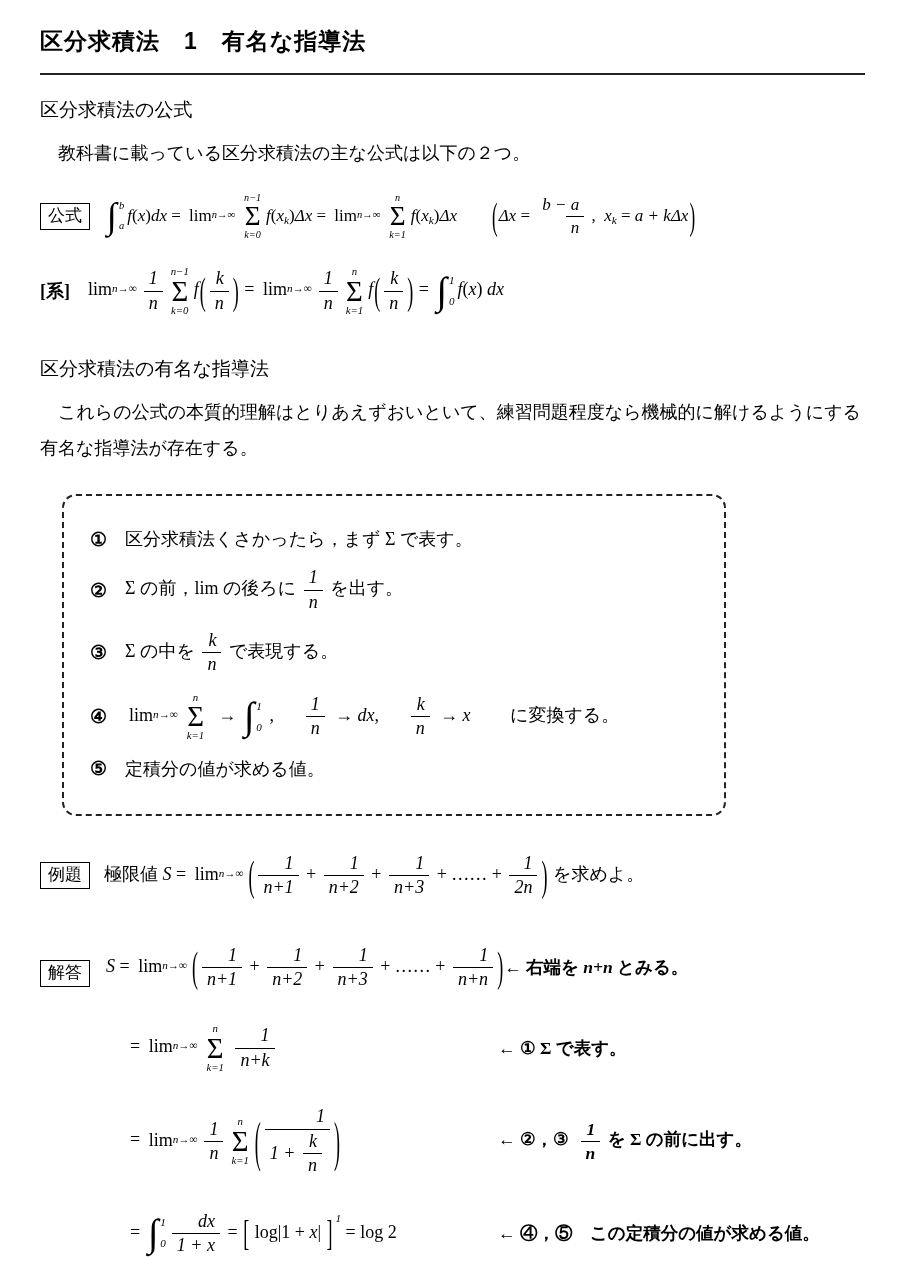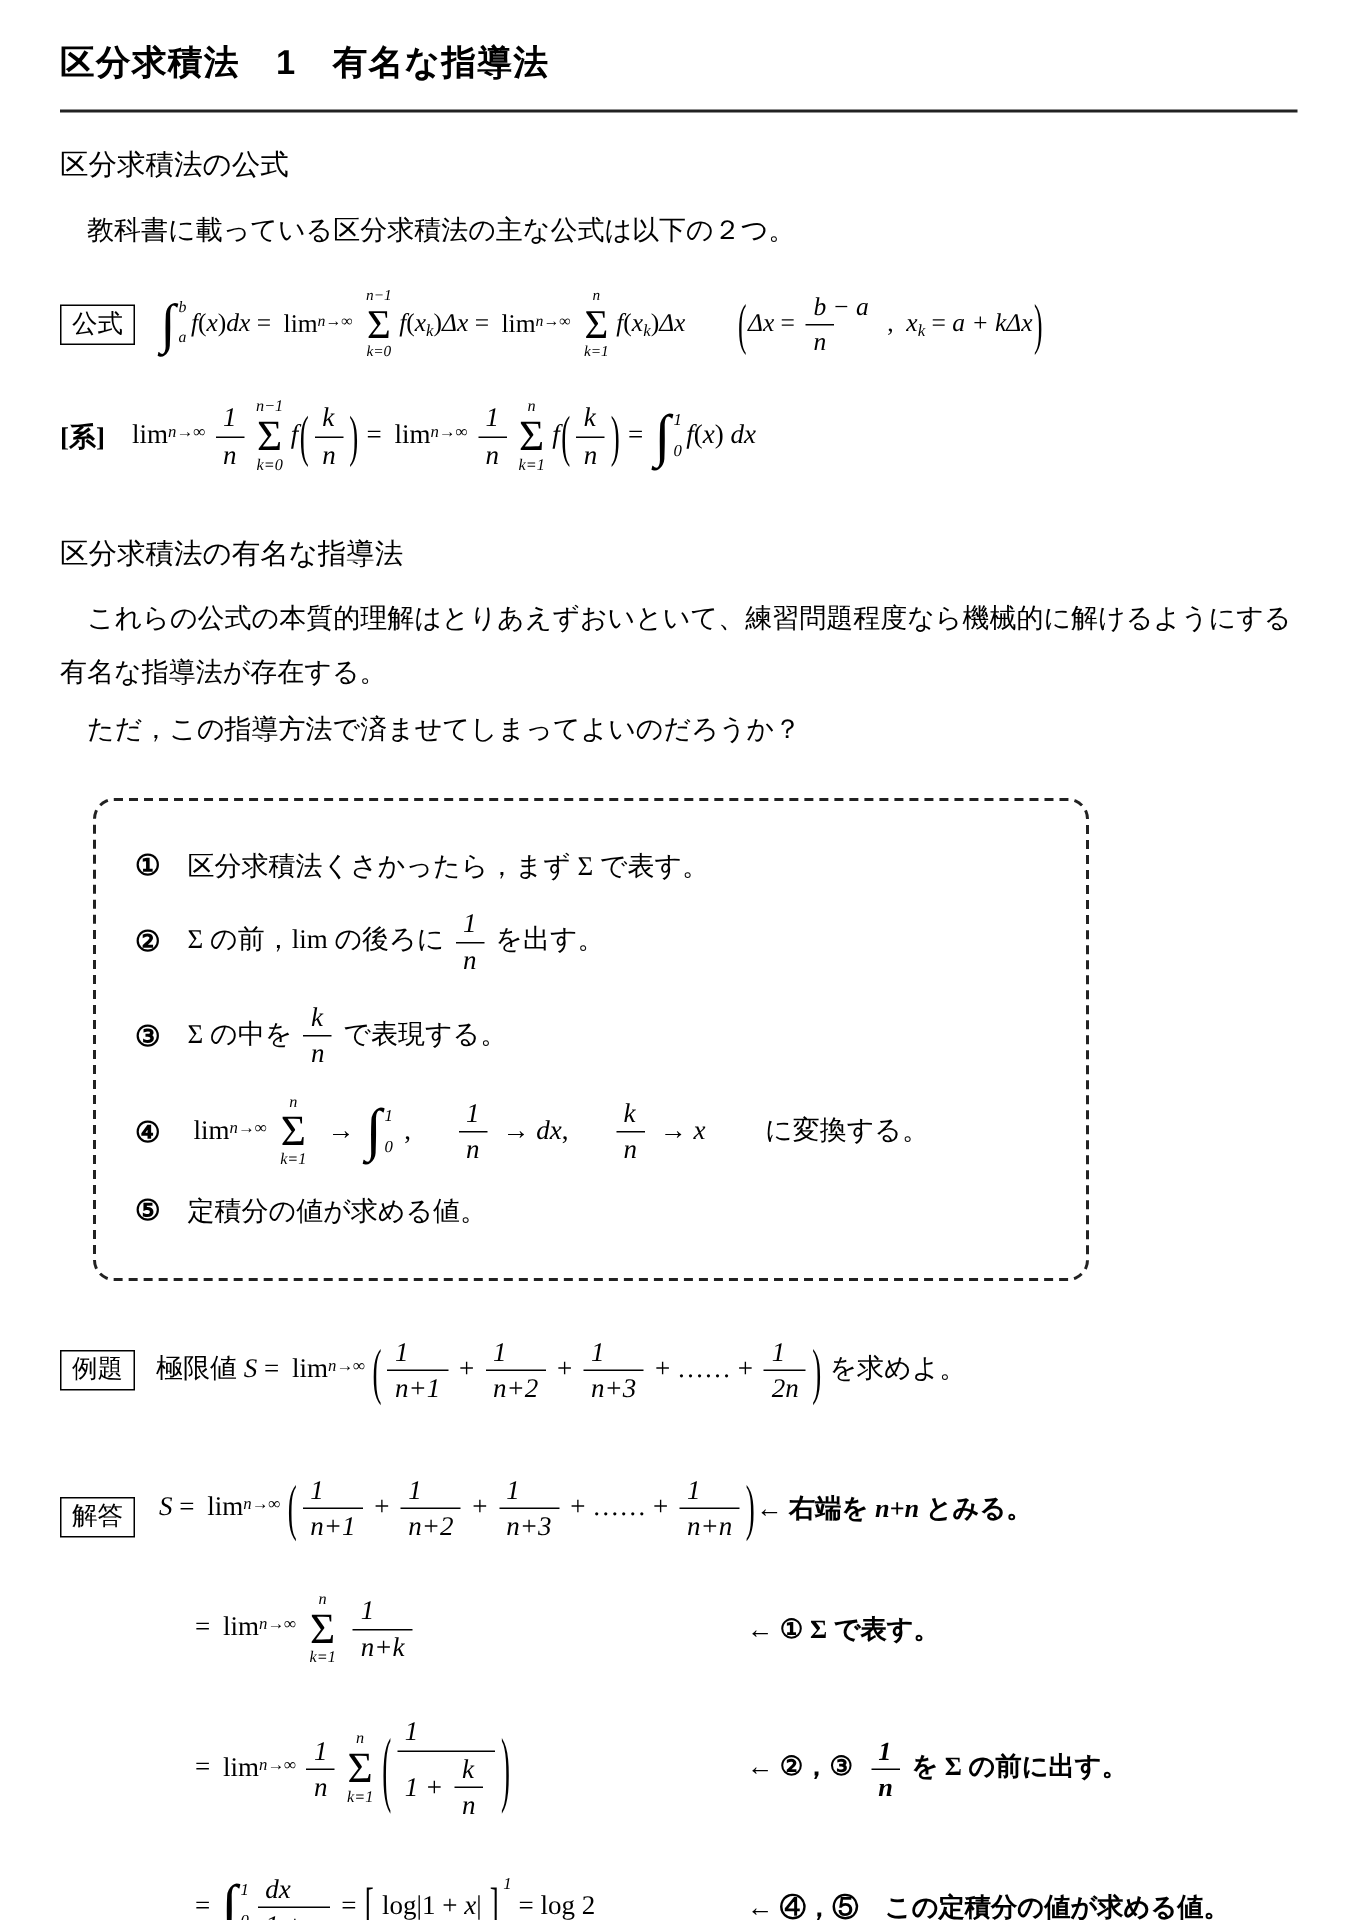--- a/index.html
+++ b/index.html
@@ -66,21 +66,21 @@
   .row-example { margin: 16px 0 44px 0; }
 
   
   .formula { white-space: nowrap; font-size: 18px; }
   .formula.compact { font-size: 17px; }
   .mt, .mi { white-space: pre; }
   .mi { font-style: italic; }
   .msub { font-size: 66%; vertical-align: -0.3em; font-style: italic; white-space: pre; }
   .msp { display: inline-block; }
   .frac {
-    display: inline-flex; flex-direction: column; align-items: flex-start;
+    display: inline-flex; flex-direction: column; align-items: flex-end;
     vertical-align: middle; margin: 0 3px;
   }
   .fnum, .fden {
     display: flex; align-items: center; justify-content: center;
     font-style: italic; line-height: 1.3; padding: 0 5px;
   }
   .fden { border-top: 1.3px solid #000; }
   .limop {
     display: inline-flex; flex-direction: row; align-items: flex-start;
     margin: 0 4px; line-height: 1;
@@ -202,21 +202,20 @@
           <span class="intglyph">∫</span>
           <span class="scol">
             <span class="stop">1</span>
             <span class="sbot">0</span>
           </span>
         </span><span class="mi">f</span><span class="mt">(</span><span class="mi">x</span><span class="mt">)</span><span class="mi"> dx</span></span>
   </div>
 
   <h2 class="sec-heading" style="margin-top:40px;">区分求積法の有名な指導法</h2>
   <p class="body-text"><span>　これらの公式の本質的理解はとりあえずおいといて、</span><b>練習問題程度なら機械的に解ける</b><span>ようにする有名な指導法が存在する。</span></p>
-  <p class="body-text">　ただ，この指導方法で済ませてしまってよいのだろうか？</p>
 
   <div class="steps-box">
     <div class="step">
       <span class="step-num">①</span>
       <span class="formula"><span class="mt">区分求積法くさかったら，まず Σ で表す。</span></span>
     </div>
     <div class="step">
       <span class="step-num">②</span>
       <span class="formula"><span class="mt">Σ の前，lim の後ろに </span><span class="frac">
             <span class="fnum">1</span>

